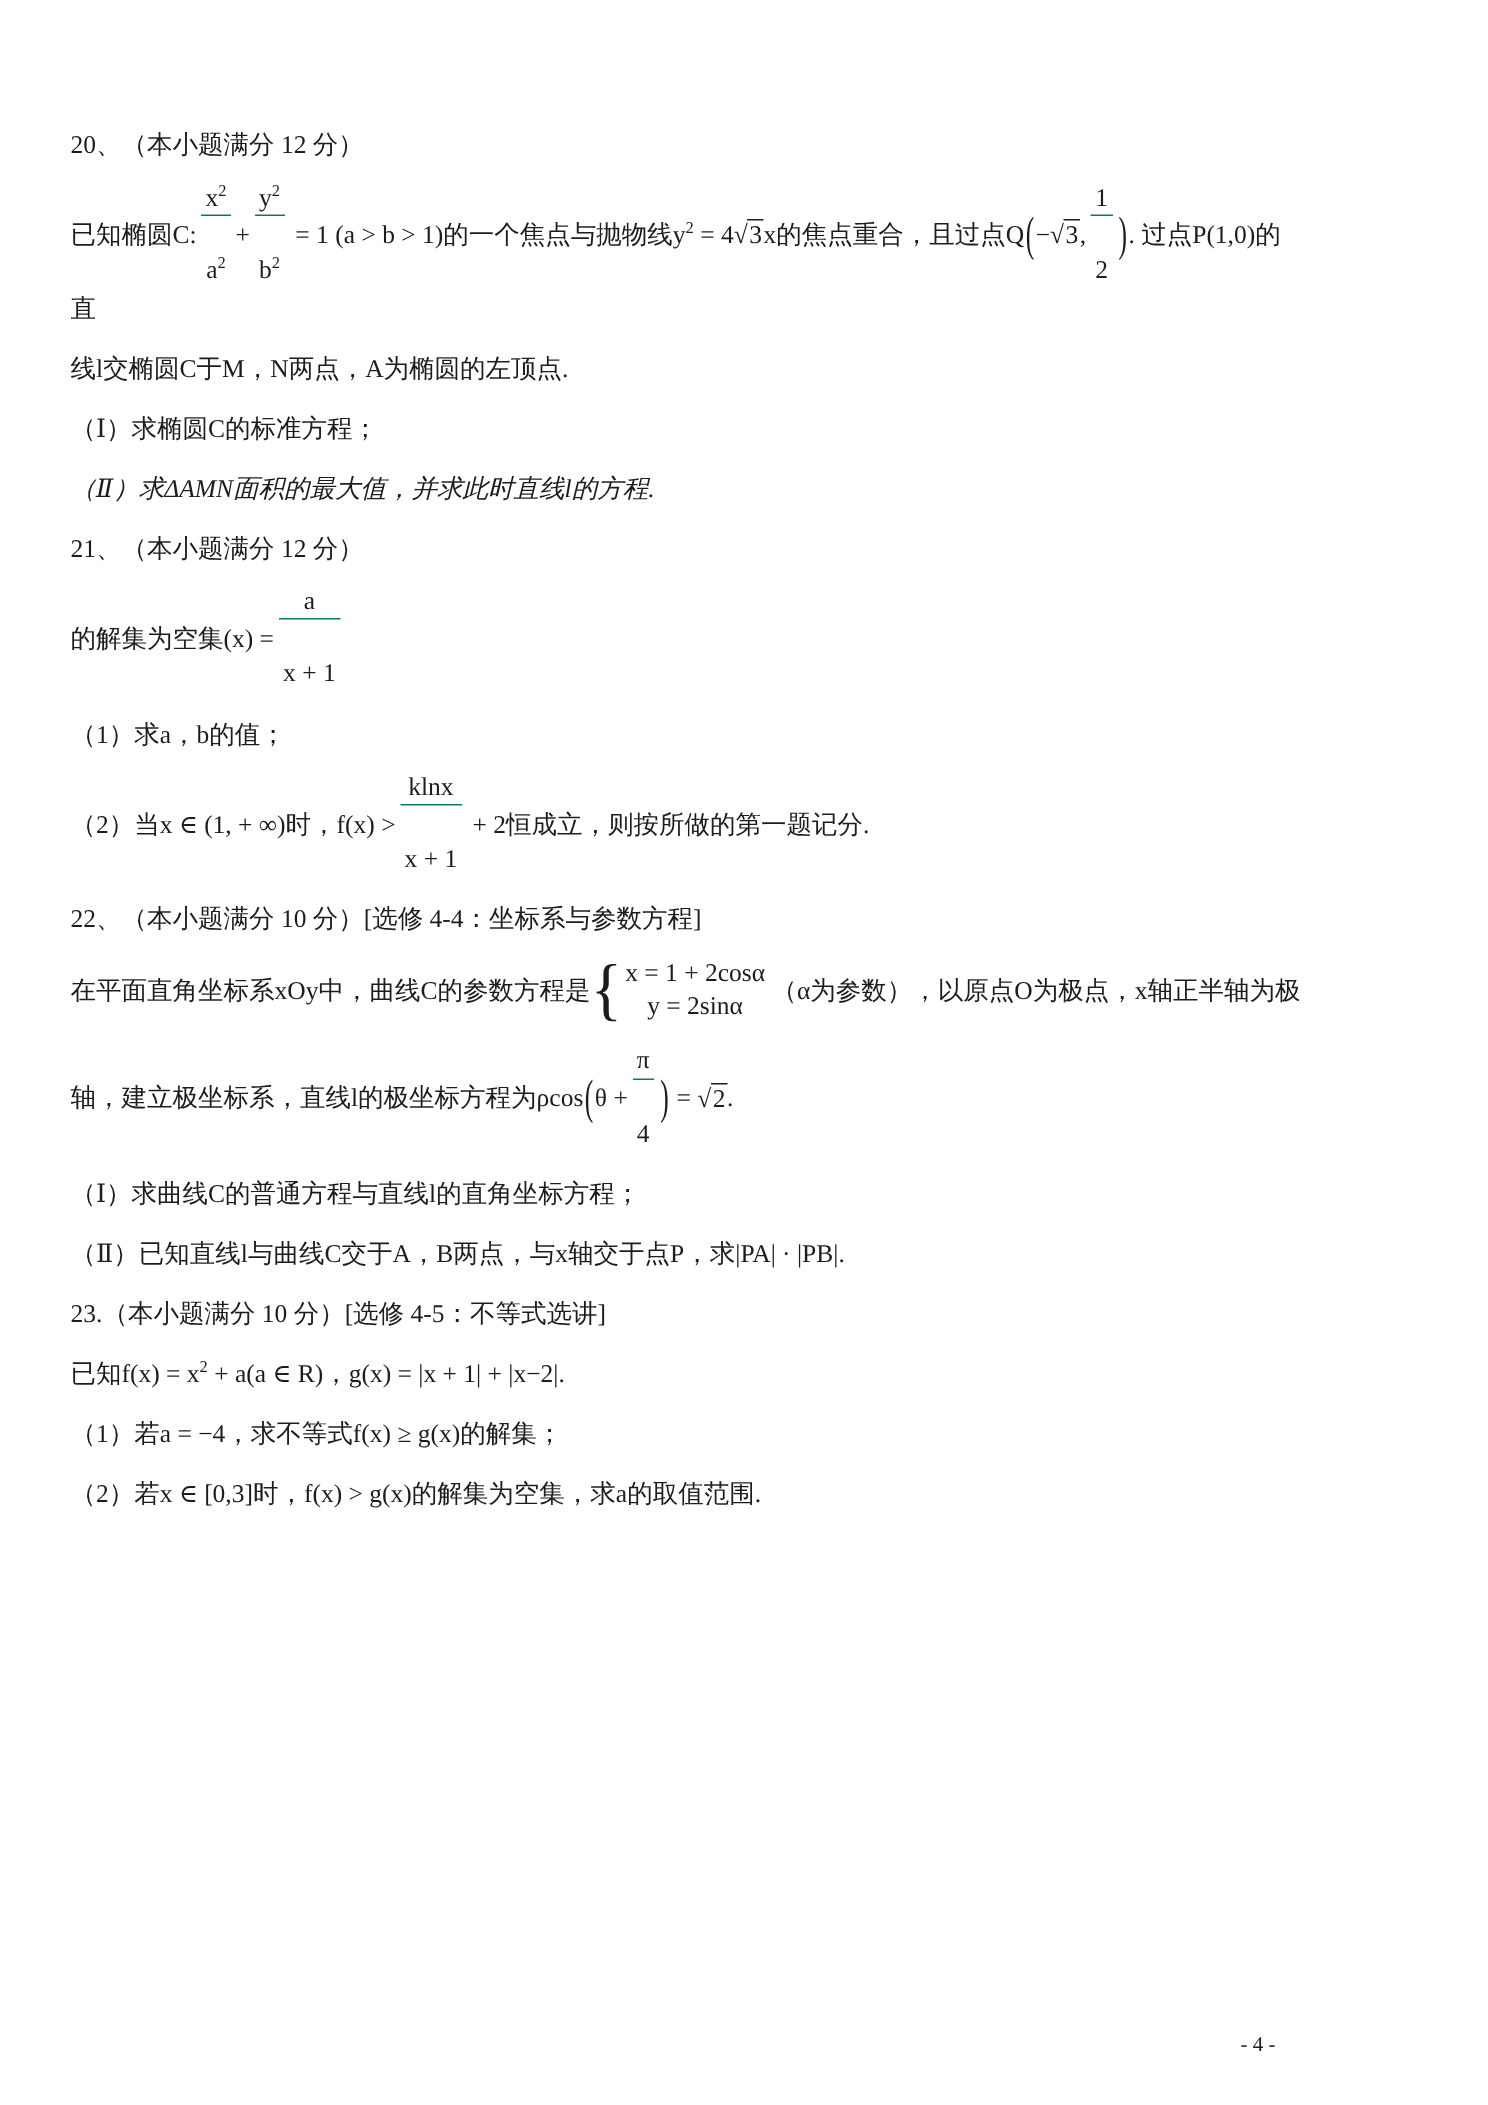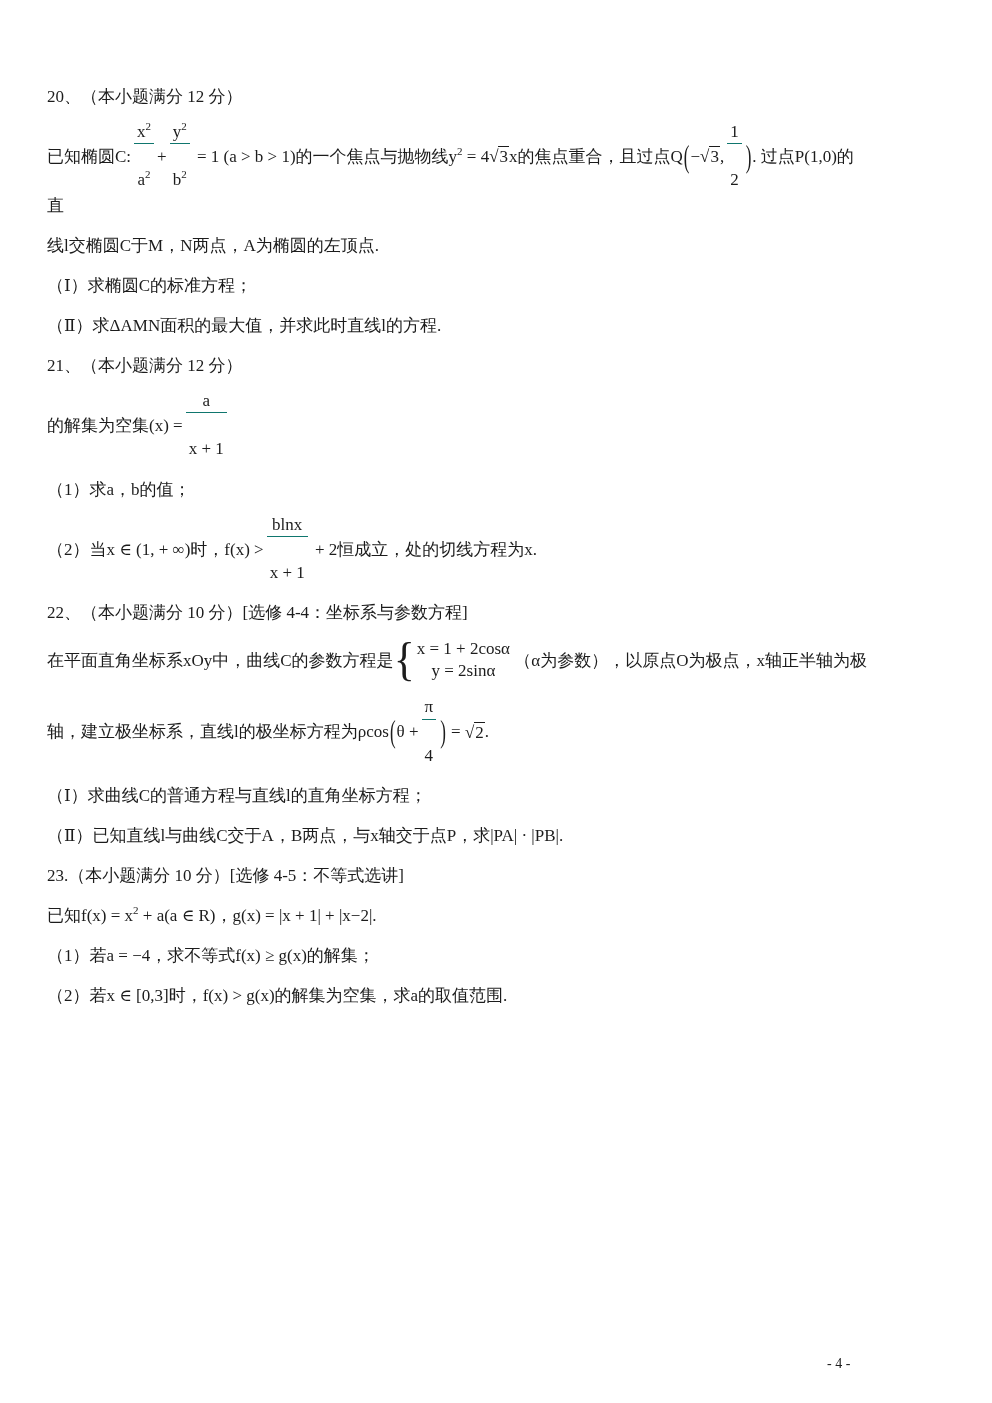--- a/index.html
+++ b/index.html
@@ -26,21 +26,21 @@
   .gap0  { margin-bottom: 0; }
   .gap5  { margin-bottom: 5px; }
   .gap8  { margin-bottom: 8px; }
   .gap10 { margin-bottom: 10px; }
   .gap13 { margin-bottom: 13px; }
   .gap15 { margin-bottom: 15px; }
   .gap18 { margin-bottom: 18px; }
   .gap20 { margin-bottom: 20px; }
   .gap47 { margin-bottom: 47px; }
   .gap78 { margin-bottom: 78px; }
-  .gap95 { margin-bottom: 95px; }
+  .gap95 { margin-bottom: 95px; font-style: italic; }
 
   
   .frac {
     display: inline-block;
     vertical-align: middle;
     text-align: center;
     line-height: 1.2;
     margin: 0 3px;
     position: relative;
     top: -2px;
@@ -110,22 +110,22 @@
   <section>
     <p class="line gap13">21、（本小题满分 12 分）</p>
 
     <p class="line formula-line gap10">
       <span>的解集为空集(x) =</span><span class="frac"><span class="num">a</span><span class="den">x + 1</span></span>
     </p>
 
     <p class="line gap8">（1）求a，b的值；</p>
 
     <p class="line formula-line gap78">
-      <span>（2）当x ∈ (1, + ∞)时，f(x) &gt;</span><span class="frac"><span class="num">blnx</span><span class="den">x + 1</span></span>
-      <span>+ 2恒成立，处的切线方程为x.</span>
+      <span>（2）当x ∈ (1, + ∞)时，f(x) &gt;</span><span class="frac"><span class="num">klnx</span><span class="den">x + 1</span></span>
+      <span>+ 2恒成立，则按所做的第一题记分.</span>
     </p>
   </section>
 
 
   <section>
     <p class="line gap10">22、（本小题满分 10 分）[选修 4-4：坐标系与参数方程]</p>
 
     <p class="line formula-line gap5">
       <span>在平面直角坐标系xOy中，曲线C的参数方程是</span><span class="cases">
           <span class="brace">{</span>

